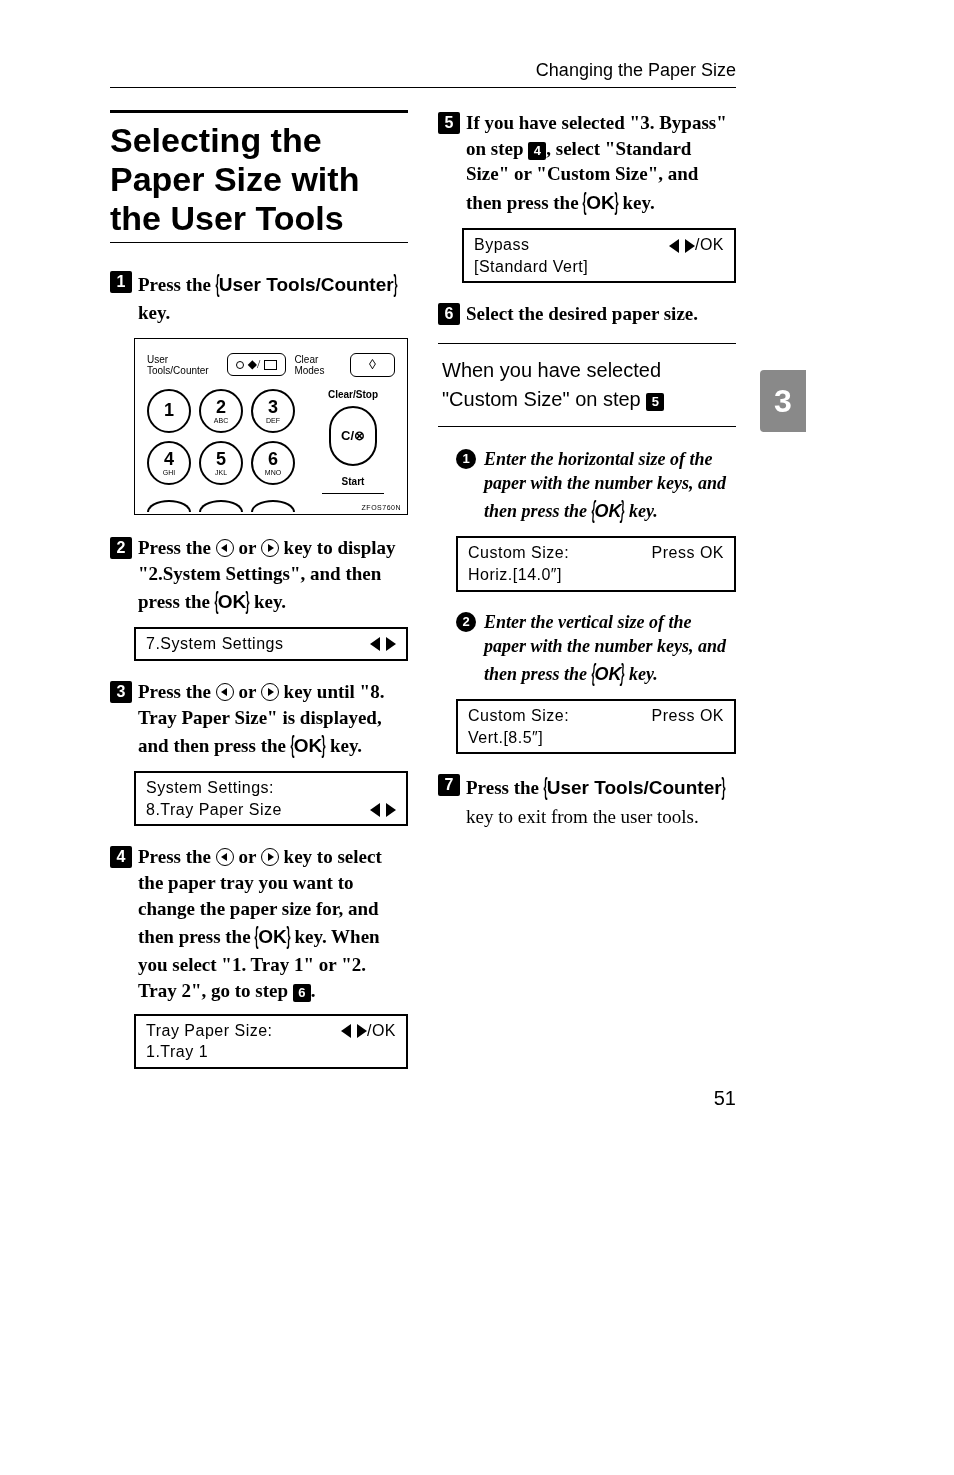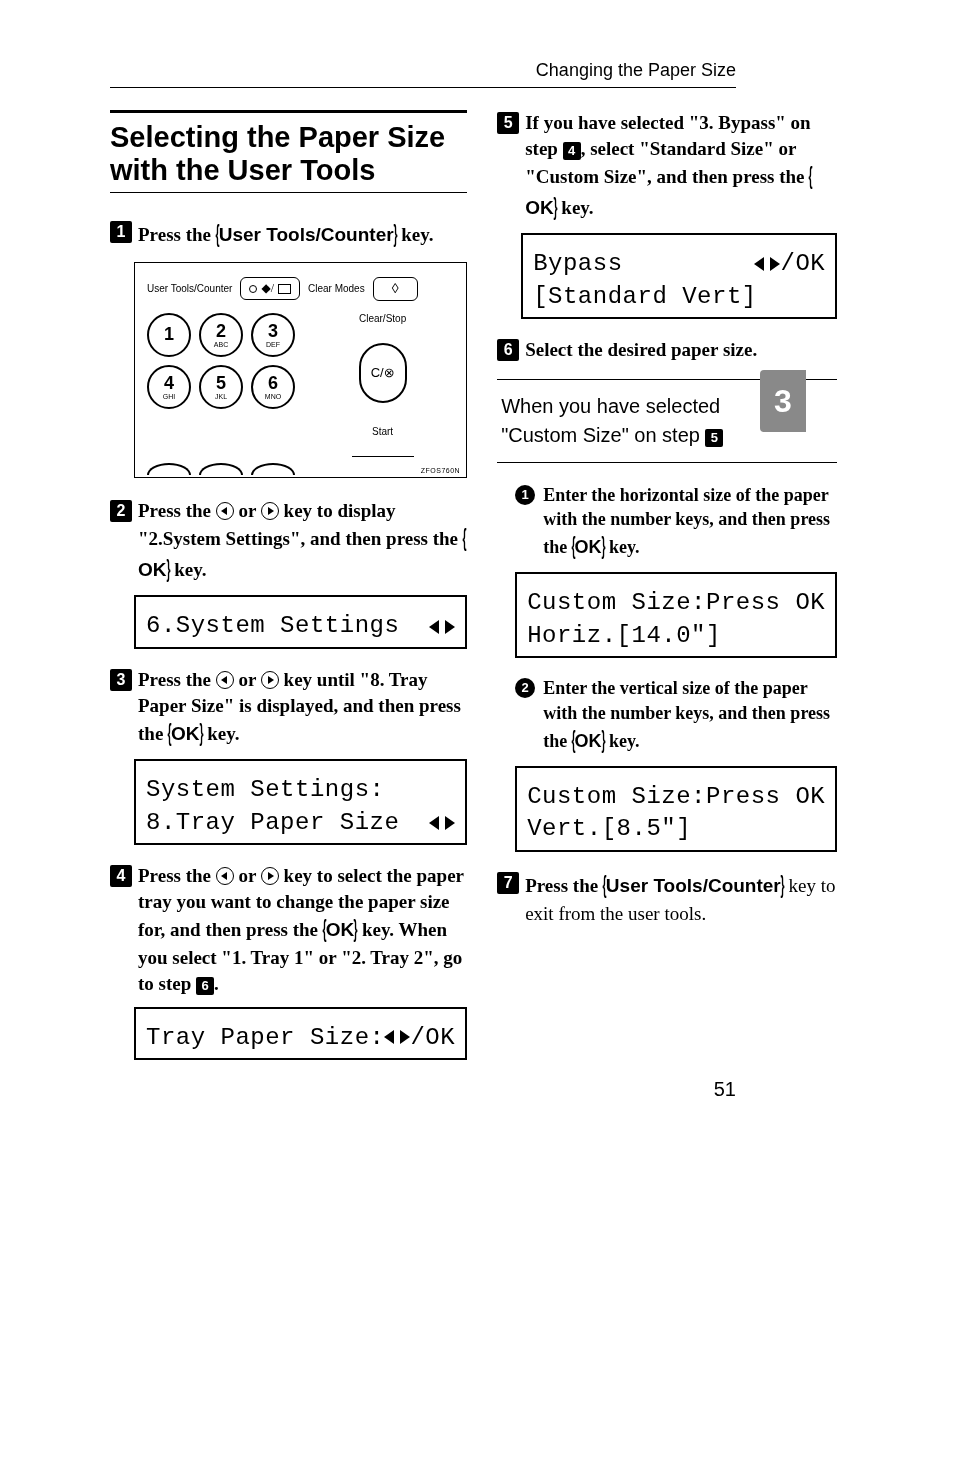--- a/index.html
+++ b/index.html
@@ -33,21 +33,21 @@
   }
 
   
   .rule-top {
     border-top: 3px solid #000;
     width: 100%;
   }
   .section-title {
     font-family: Arial, Helvetica, sans-serif;
     font-weight: bold;
-    font-size: 29px;
+    font-size: 34px;
     line-height: 1.15;
     margin: 8px 0 4px 0;
   }
   .rule-under {
     border-top: 1.5px solid #000;
     margin-bottom: 26px;
   }
 
   
   .step {
@@ -150,29 +150,30 @@
     line-height: 20px;
     text-align: center;
     flex-shrink: 0;
     margin-top: 2px;
   }
   .sub-text {
     font-family: "Book Antiqua", Palatino, Georgia, serif;
     font-size: 18px;
     font-weight: bold;
     line-height: 1.35;
+    font-style: italic;
   }
 
   
   .lcd {
     border: 2px solid #000;
     margin: 10px 0 18px 24px;
-    padding: 13px 10px 4px 10px;
-    font-family: Liberation Mono, monospace;
-    font-size: 24px;
+    padding: 4px 10px 4px 10px;
+    font-family: Liberation Sans, sans-serif;
+    font-size: 16px;
     line-height: 1.35;
     letter-spacing: 0.5px;
   }
   .lcd .row {
     display: flex;
     justify-content: space-between;
     align-items: center;
     white-space: pre;
   }
 
@@ -240,22 +241,23 @@
     font-weight: bold;
     font-size: 18px;
     line-height: 1;
   }
   .pad-key .tiny { font-size: 7px; font-weight: normal; margin-top: 1px; }
   .side-col {
     flex: 1;
     display: flex;
     flex-direction: column;
     align-items: center;
-    gap: 19px;
+    gap: 6px;
     padding-top: 0;
+    font-weight: bold;
   }
   .cs-key {
     width: 48px; height: 60px;
     border: 2.5px solid #000;
     border-radius: 24px;
     display: flex; align-items: center; justify-content: center;
     font-family: Arial, Helvetica, sans-serif;
     font-size: 13px;
   }
   .start-key {
@@ -392,21 +394,21 @@
       </div>
 
       <div class="step">
         <div class="step-line">
           <span class="badge-num">2</span>
           <span class="step-text">
             <span>Press the </span><span class="arrow-circ left"></span><span> or </span><span class="arrow-circ right"></span><span> key to display "2.System Settings", and then press the </span><span class="bracket">{</span><span class="hardkey">OK</span><span class="bracket">}</span><span> key.</span>
           </span>
         </div>
         <div class="lcd">
-          <div class="row"><span>6.System Settings</span>
+          <div class="row"><span>7.System Settings</span>
             <svg class="tri-arrows" width="26" height="18">
                 <polygon points="0,9 10,2 10,16" fill="#000"></polygon>
                 <polygon points="26,9 16,2 16,16" fill="#000"></polygon>
               </svg>
           </div>
         </div>
       </div>
 
       <div class="step">
         <div class="step-line">
@@ -434,20 +436,21 @@
           </span>
         </div>
         <div class="lcd">
           <div class="row">
             <span>Tray Paper Size:</span>
             <span><svg class="tri-arrows" width="26" height="16">
                   <polygon points="0,8 10,1 10,15" fill="#000"></polygon>
                   <polygon points="26,8 16,1 16,15" fill="#000"></polygon>
                 </svg><span>/OK</span></span>
           </div>
+          <div class="row"><span>1.Tray 1</span></div>
         </div>
       </div>
 
     </div>
 
     <div class="col">
 
       <div class="step">
         <div class="step-line">
           <span class="badge-num">5</span>

